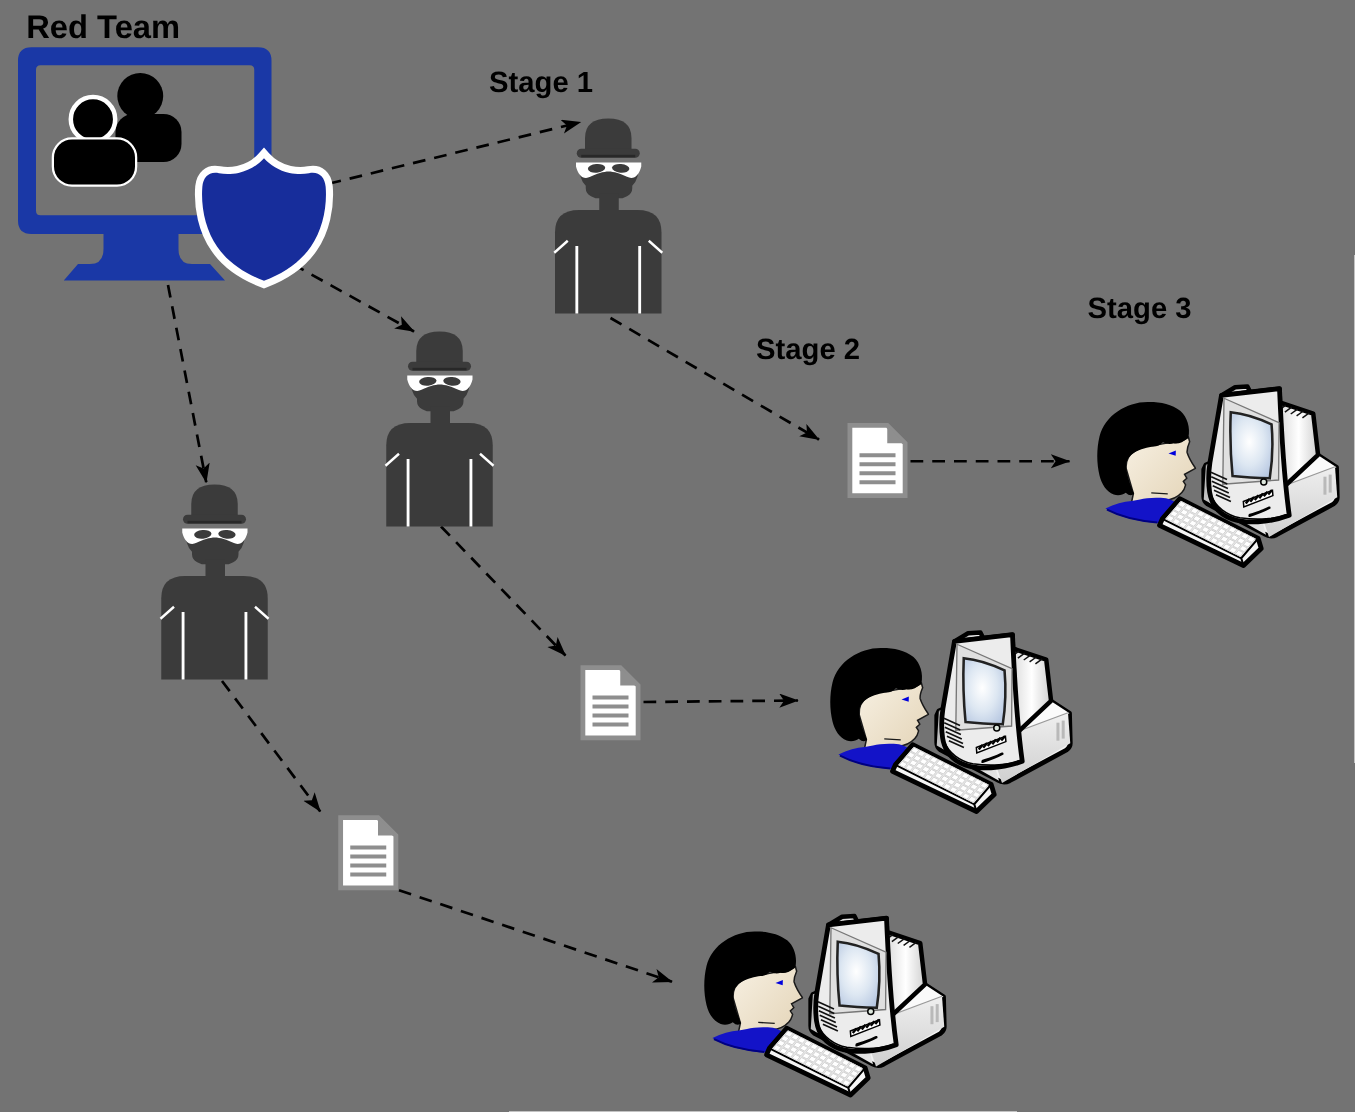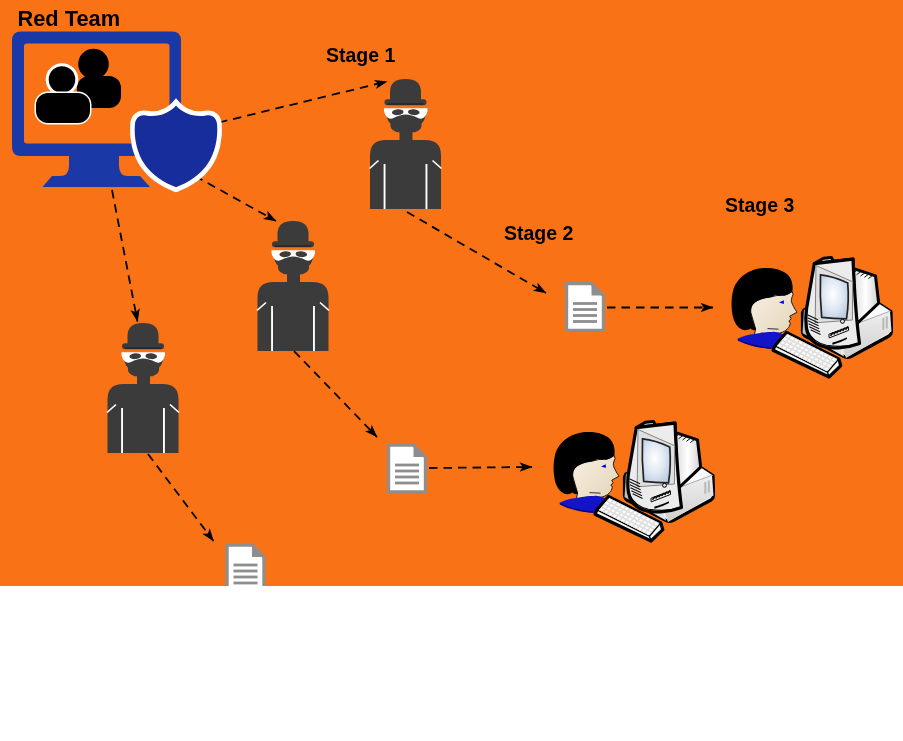--- a/index.html
+++ b/index.html
@@ -1,16 +1,16 @@
 <!DOCTYPE html>
 <html><head>
 <meta charset="utf-8">
 <style>
   html,body{margin:0;padding:0;background:#fff;}
-  #c{position:relative;width:903px;height:586px;background:#f97316;overflow:hidden;}
+  #c{position:relative;width:903px;height:741px;background:#737373;overflow:hidden;}
   svg{position:absolute;left:0;top:0;}
   text{font-family:"Liberation Sans",sans-serif;font-weight:bold;fill:#000;}
 </style>
 </head>
 <body>
 <div id="c">
 <svg width="903" height="741" viewBox="0 0 903 741">
 <defs>
   <marker id="ah" markerUnits="userSpaceOnUse" markerWidth="16" markerHeight="12" refX="12.5" refY="4.75" orient="auto">
     <path d="M0,0 L13,4.75 L0,9.5 L3.2,4.75 Z" fill="#000"></path>

